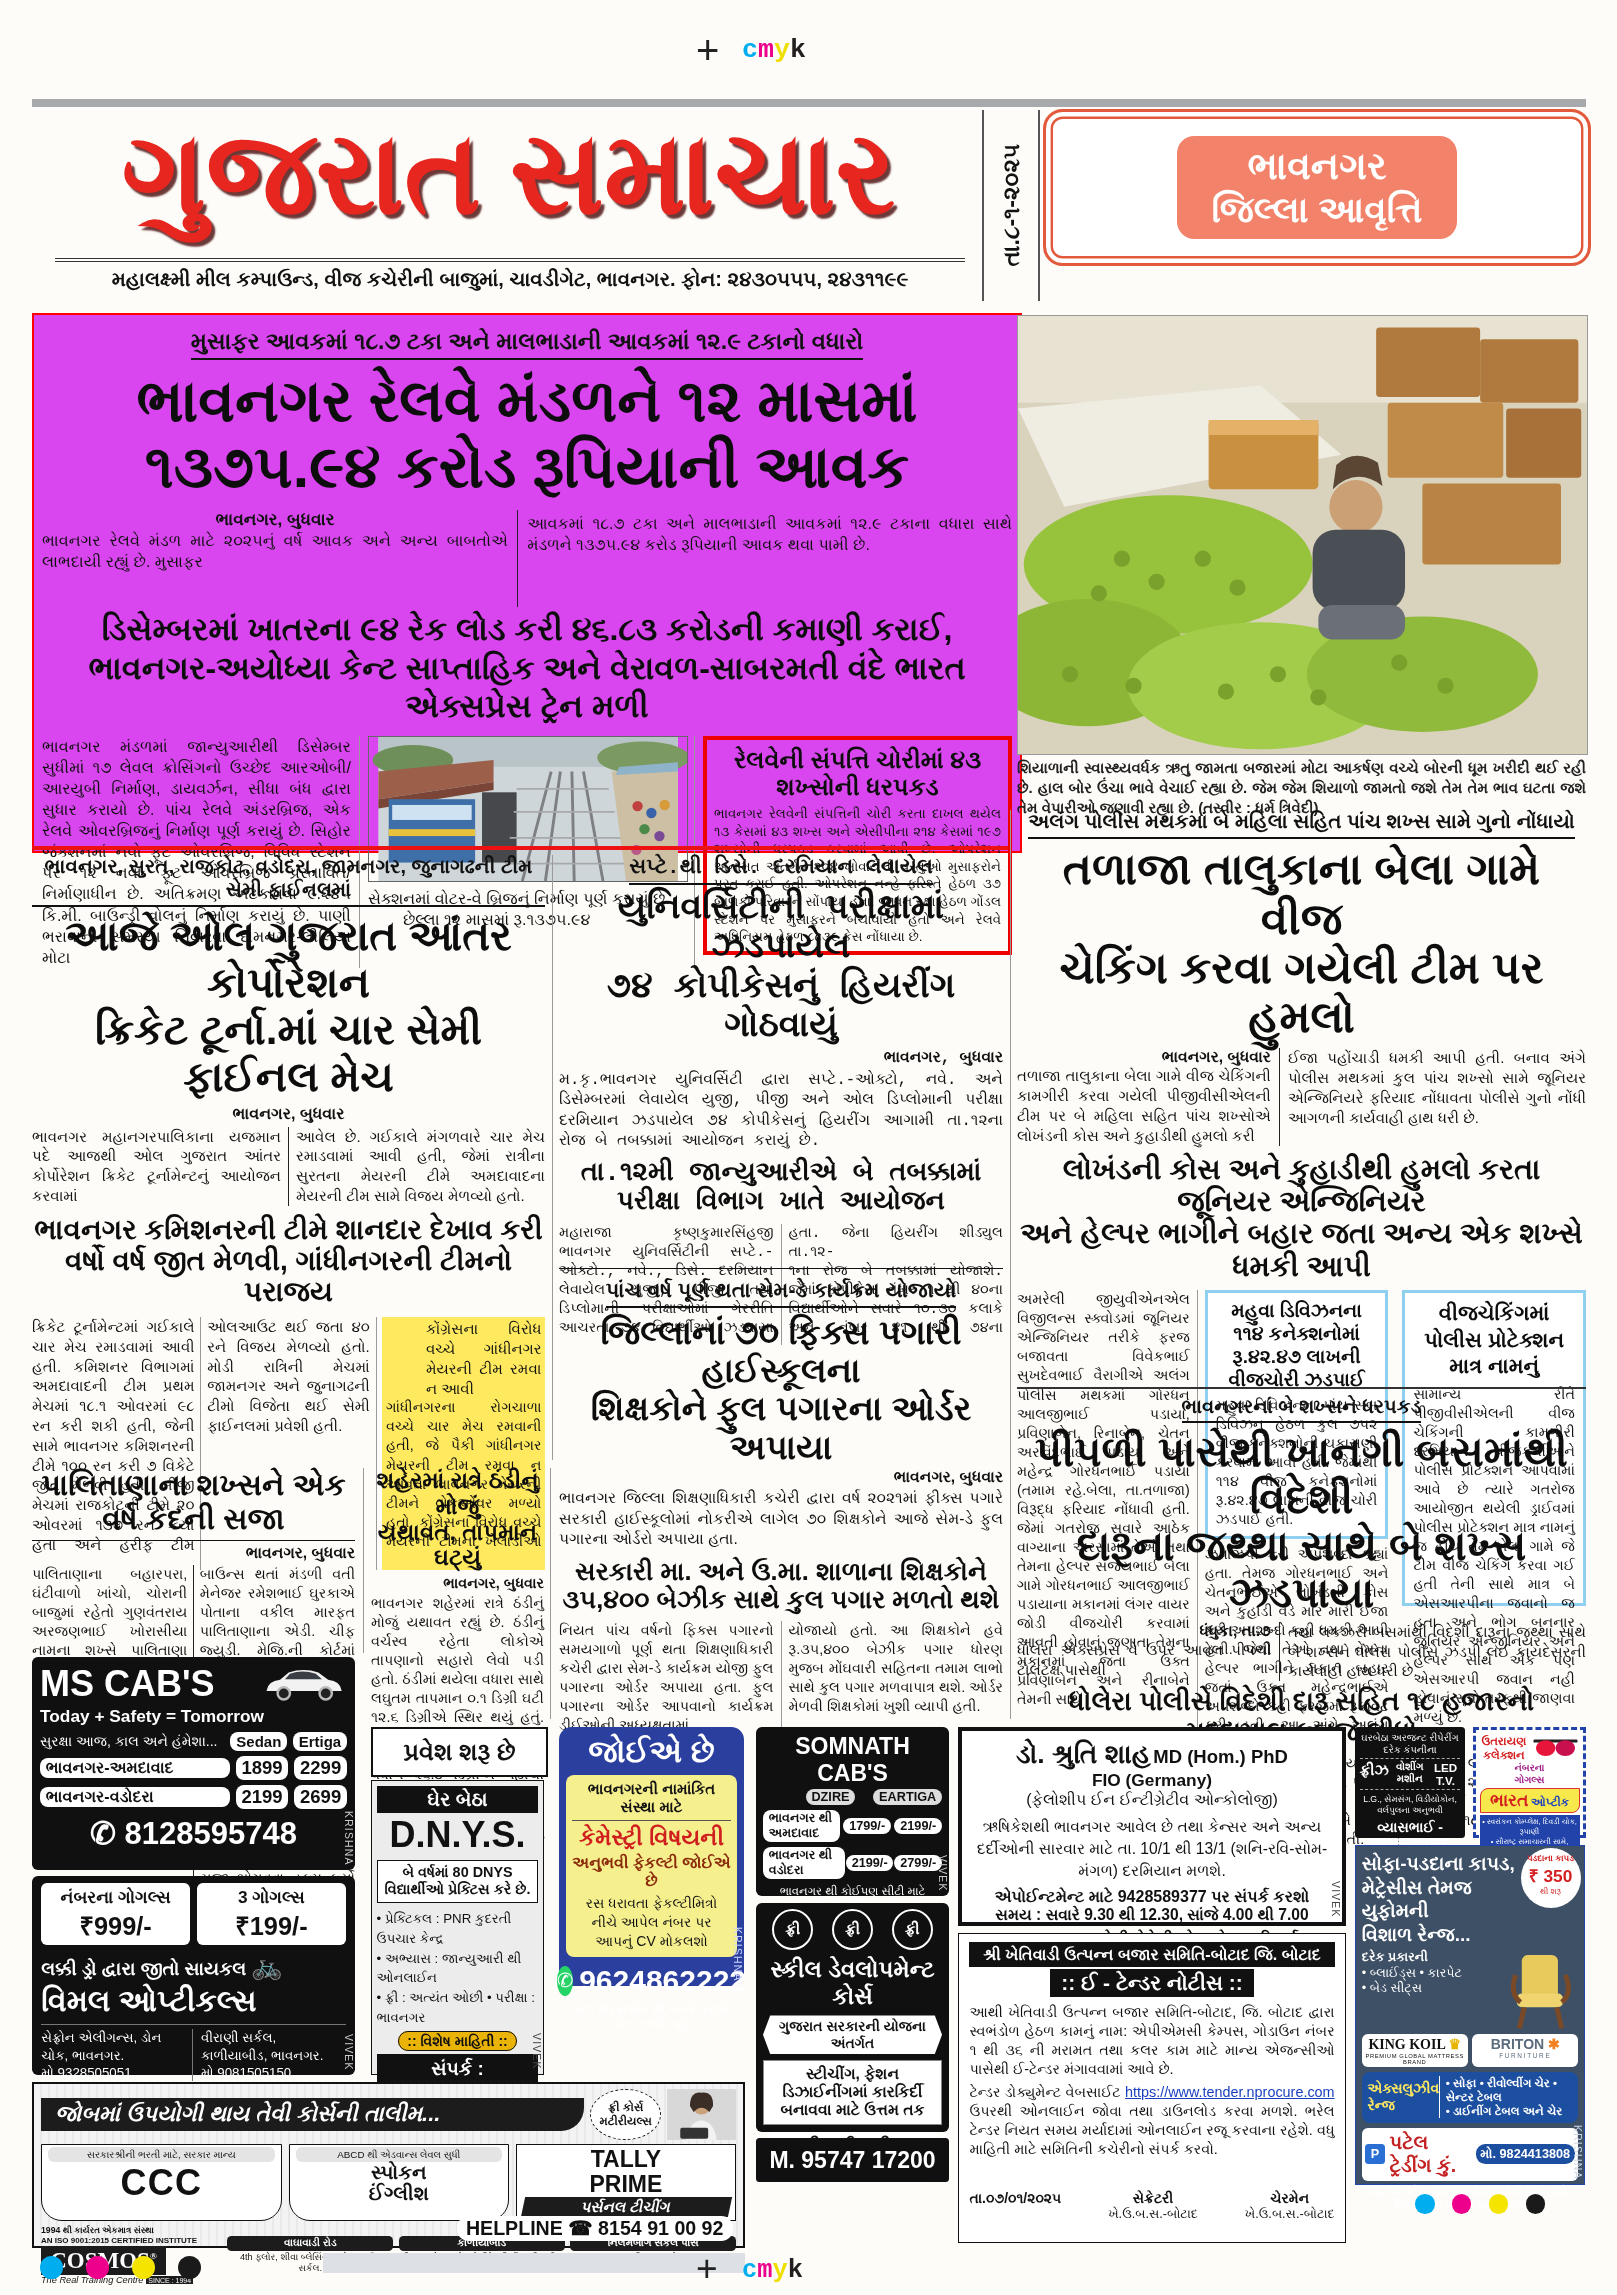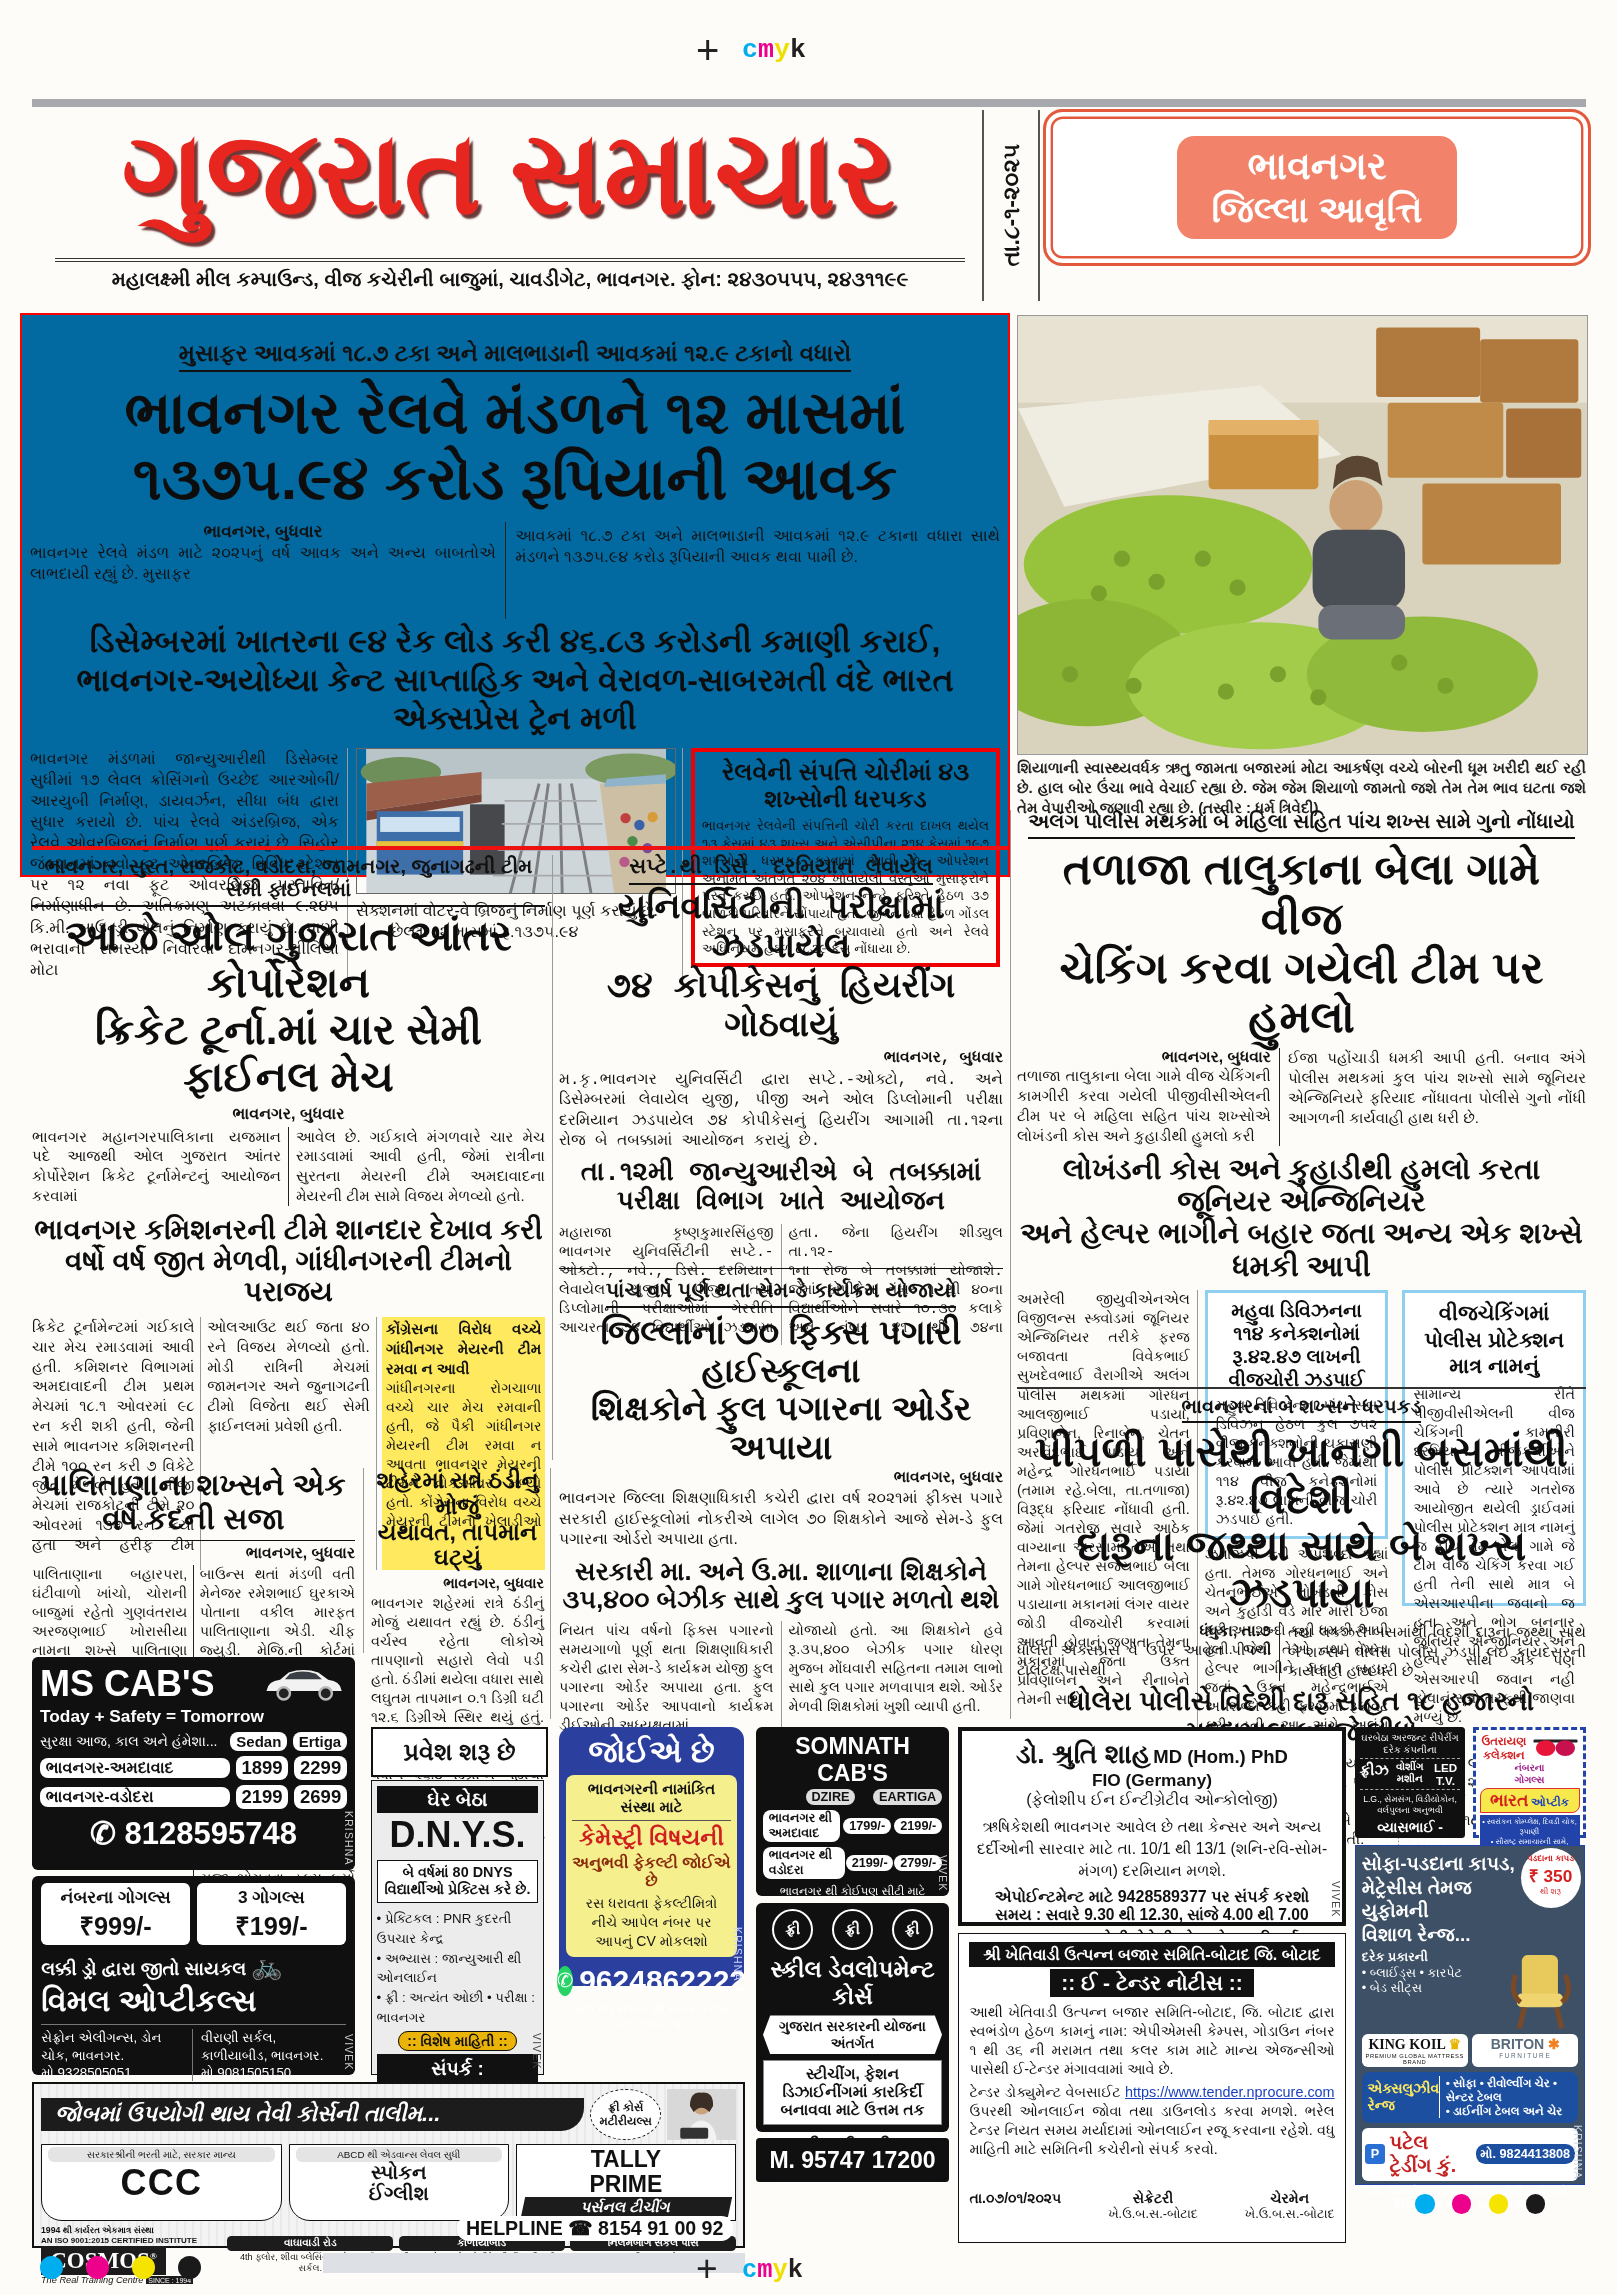--- a/index.html
+++ b/index.html
@@ -41,21 +41,21 @@
     <span style="writing-mode:vertical-rl;transform:rotate(180deg);font-size:23px;font-weight:bold;">તા.૮-૧-૨૦૨૫</span>
   </div>
   <div class="abs" style="left:1043px;top:109px;width:542px;height:151px;border:3.5px solid #e2593c;border-radius:19.6px;background:#fff;box-shadow:inset 0 0 0 4.6px #fff, inset 0 0 0 7px #e2593c;display:flex;align-items:center;justify-content:center;">
     <div style="background:#f2836a;border-radius:17.3px;padding:9.2px 35px;text-align:center;color:#fff;font-weight:800;">
       <div style="font-size:38px;line-height:1.15;">ભાવનગર</div>
       <div style="font-size:36px;line-height:1.15;">જિલ્લા આવૃત્તિ</div>
     </div>
   </div>
   <div class="abs" style="left:55px;top:258px;width:910px;border-top:4px double #333;padding-top:5.8px;text-align:center;font-size:20px;font-weight:bold;">મહાલક્ષ્મી મીલ કમ્પાઉન્ડ, વીજ કચેરીની બાજુમાં, ચાવડીગેટ, ભાવનગર. ફોન: ૨૪૩૦૫૫૫, ૨૪૩૧૧૯૯</div>
 
-  <div class="abs" style="left:20px;top:313px;width:970px;height:522px;border:2.9px solid #f00;padding:19px 8px;box-sizing:content-box;background:#0369a1;">
+  <div class="abs" style="left:32px;top:313px;width:970px;height:522px;border:2.9px solid #f00;padding:7px 8px;box-sizing:content-box;background:#d946ef;">
     <div class="k" style="font-size:23px;margin-top:5.8px;"><span>મુસાફર આવકમાં ૧૮.૭ ટકા અને માલભાડાની આવકમાં ૧૨.૯ ટકાનો વધારો</span></div>
     <div class="hl" style="font-size:59px;margin-top:8px;">
       <div>ભાવનગર રેલવે મંડળને ૧૨ માસમાં</div>
       <div>૧૩૭૫.૯૪ કરોડ રૂપિયાની આવક</div>
     </div>
     <div class="frow" style="margin-top:9.2px;height:97px;">
       <div style="width:49%;padding-right:9.2px;">
         <div class="by" style="font-size:17px;">ભાવનગર, બુધવાર</div>
         <p class="bt" style="font-size:16px;">ભાવનગર રેલવે મંડળ માટે ૨૦૨૫નું વર્ષ આવક અને અન્ય બાબતોએ લાભદાયી રહ્યું છે. મુસાફર</p>
       </div>
@@ -172,21 +172,21 @@
       <p class="bt" style="width:50%;font-size:15px;padding-right:7px;">ભાવનગર મહાનગરપાલિકાના યજમાન પદે આજથી ઓલ ગુજરાત આંતર કોર્પોરેશન ક્રિકેટ ટૂર્નામેન્ટનું આયોજન કરવામાં</p>
       <p class="bt vdiv" style="width:50%;font-size:15px;padding-left:7px;">આવેલ છે. ગઈકાલે મંગળવારે ચાર મેચ રમાડવામાં આવી હતી, જેમાં રાત્રીના સુરતના મેયરની ટીમે અમદાવાદના મેયરની ટીમ સામે વિજય મેળવ્યો હતો.</p>
     </div>
     <div class="hl" style="font-size:28px;margin-top:8px;">
       <div>ભાવનગર કમિશનરની ટીમે શાનદાર દેખાવ કરી</div>
       <div>વર્ષો વર્ષ જીત મેળવી, ગાંધીનગરની ટીમનો પરાજય</div>
     </div>
     <div class="c3" style="margin-top:9.2px;height:253px;overflow:hidden;">
       <p class="bt" style="font-size:15px;">ક્રિકેટ ટૂર્નામેન્ટમાં ગઈકાલે ચાર મેચ રમાડવામાં આવી હતી. કમિશનર વિભાગમાં અમદાવાદની ટીમ પ્રથમ મેચમાં ૧૮.૧ ઓવરમાં ૯૮ રન કરી શકી હતી, જેની સામે ભાવનગર કમિશનરની ટીમે ૧૦૦ રન કરી ૭ વિકેટે જીત મેળવી હતી. બીજી મેચમાં રાજકોટની ટીમે ૨૦ ઓવરમાં ૧૩૭ રન કર્યા હતા અને હરીફ ટીમ ઓલઆઉટ થઈ જતા ૪૦ રને વિજય મેળવ્યો હતો. મોડી રાત્રિની મેચમાં જામનગર અને જુનાગઢની ટીમો વિજેતા થઈ સેમી ફાઈનલમાં પ્રવેશી હતી.</p>
       <div class="yellowhl" style="margin:4.6px 0;">
-        <p class="bt" style="font-size:15px;font-weight:bold;">કોંગ્રેસના વિરોધ વચ્ચે ગાંધીનગર મેયરની ટીમ રમવા ન આવી</p>
+        <p class="bt" style="font-size:15px;font-weight:normal;margin-left:40px;">કોંગ્રેસના વિરોધ વચ્ચે ગાંધીનગર મેયરની ટીમ રમવા ન આવી</p>
         <p class="bt" style="font-size:14.4px;">ગાંધીનગરના રોગચાળા વચ્ચે ચાર મેચ રમવાની હતી, જે પૈકી ગાંધીનગર મેયરની ટીમ રમવા ન આવતા ભાવનગર મેયરની ટીમને વોકઓવર મળ્યો હતો. કોંગ્રેસના વિરોધ વચ્ચે મેયરની ટીમના ખેલાડીઓ ભાવનગર રમવા આવ્યા ન હતા.</p>
       </div>
 
     </div>
   </div>
 
   <div class="abs" style="left:559px;top:855px;width:444px;font-family:Liberation Mono, monospace;">
     <div class="k" style="font-size:21px;"><span>સપ્ટે.થી ડિસે. દરમિયાન લેવાયેલ</span></div>
     <div class="hl" style="font-size:35px;margin-top:5.8px;">
       <div>યુનિવર્સિટીની પરીક્ષામાં ઝડપાયેલ</div>

